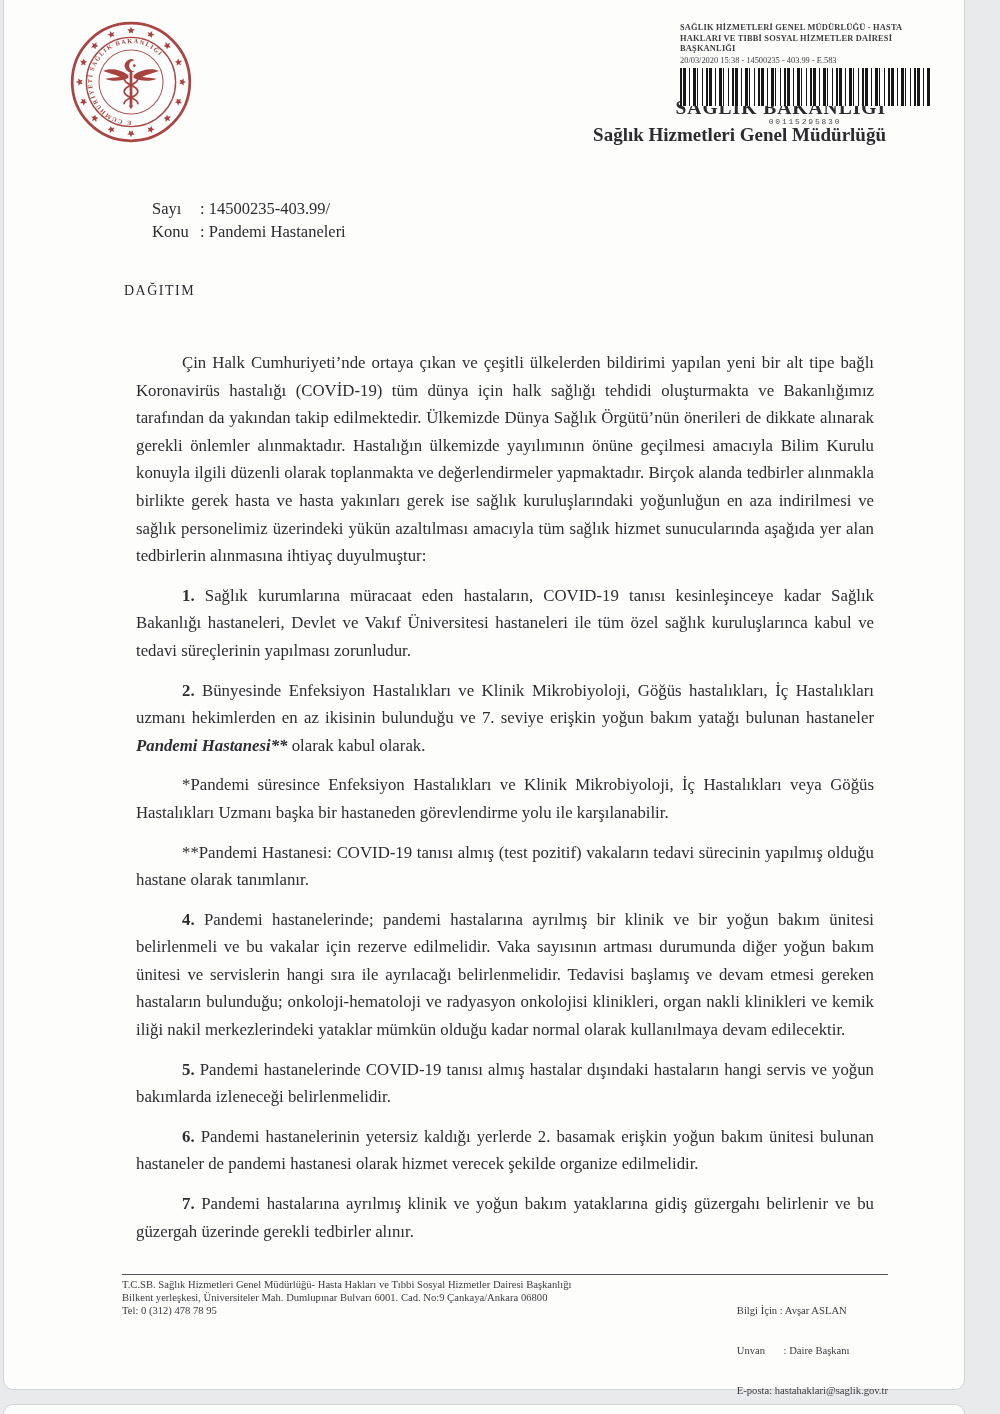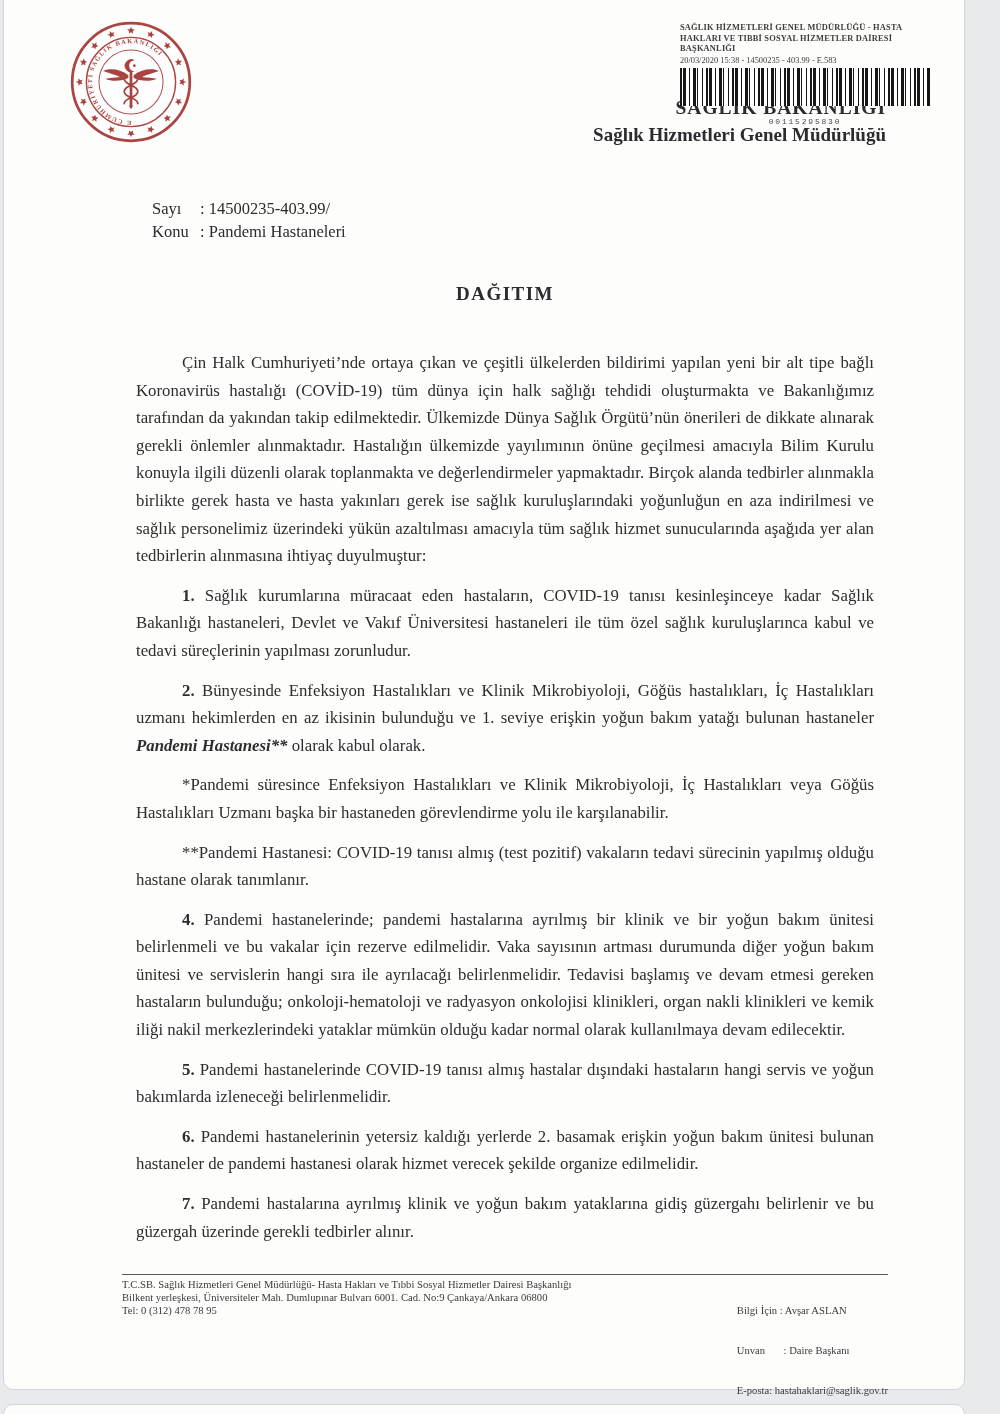--- a/index.html
+++ b/index.html
@@ -37,22 +37,22 @@
   }
   .barcode-num{width:250px;text-align:center;font-size:8px;letter-spacing:1.8px;color:#4a4a4f;margin-top:11px;font-family:"Liberation Mono","DejaVu Sans Mono",monospace;}
 
   
   .meta{position:absolute;left:132px;top:204px;font-size:16.5px;line-height:23px;margin-left:16px;}
   .meta-row{display:flex;}
   .meta-label{width:48px;}
   .meta-value{}
 
   
-  .dagitim{position:absolute;left:120px;top:290px;width:762px;text-align:center;
-           font-size:19px;font-weight:bold;letter-spacing:1.5px;}
+  .dagitim{position:absolute;left:120px;top:290px;width:762px;text-align:left;
+           font-size:14px;font-weight:normal;letter-spacing:1.5px;}
 
   
   .body-text{position:absolute;left:120px;top:344px;width:762px;
              font-size:16.8px;line-height:27.6px;text-align:justify;color:#2d2d32;}
   .para{margin:12px;text-indent:46px;}
   .para b{font-weight:bold;}
   .para .bi{font-weight:bold;font-style:italic;}
 
   
   .footer{position:absolute;left:118px;top:1281px;width:766px;
@@ -138,21 +138,21 @@
       <span class="meta-label">Konu</span>
       <span class="meta-value">:  Pandemi Hastaneleri</span>
     </div>
   </div>
 
   <div class="dagitim">DAĞITIM</div>
 
   <div class="body-text">
     <p class="para"><b></b><span>Çin Halk Cumhuriyeti’nde ortaya çıkan ve çeşitli ülkelerden bildirimi yapılan yeni bir alt tipe bağlı Koronavirüs hastalığı (COVİD-19) tüm dünya için halk sağlığı tehdidi oluşturmakta ve Bakanlığımız tarafından da yakından takip edilmektedir. Ülkemizde Dünya Sağlık Örgütü’nün önerileri de dikkate alınarak gerekli önlemler alınmaktadır. Hastalığın ülkemizde yayılımının önüne geçilmesi amacıyla Bilim Kurulu konuyla ilgili düzenli olarak toplanmakta ve değerlendirmeler yapmaktadır. Birçok alanda tedbirler alınmakla birlikte gerek hasta ve hasta yakınları gerek ise sağlık kuruluşlarındaki yoğunluğun en aza indirilmesi ve sağlık personelimiz üzerindeki yükün azaltılması amacıyla tüm sağlık hizmet sunucularında aşağıda yer alan tedbirlerin alınmasına ihtiyaç duyulmuştur:</span><span class="bi"></span><span></span></p>
     <p class="para"><b>1.</b><span> Sağlık kurumlarına müracaat eden hastaların, COVID-19 tanısı kesinleşinceye kadar Sağlık Bakanlığı hastaneleri, Devlet ve Vakıf Üniversitesi hastaneleri ile tüm özel sağlık kuruluşlarınca kabul ve tedavi süreçlerinin yapılması zorunludur.</span><span class="bi"></span><span></span></p>
-    <p class="para"><b>2.</b><span> Bünyesinde Enfeksiyon Hastalıkları ve Klinik Mikrobiyoloji, Göğüs hastalıkları, İç Hastalıkları uzmanı hekimlerden en az ikisinin bulunduğu ve 1. seviye erişkin yoğun bakım yatağı bulunan hastaneler </span><span class="bi">Pandemi Hastanesi**</span><span> olarak kabul olarak.</span></p>
+    <p class="para"><b>2.</b><span> Bünyesinde Enfeksiyon Hastalıkları ve Klinik Mikrobiyoloji, Göğüs hastalıkları, İç Hastalıkları uzmanı hekimlerden en az ikisinin bulunduğu ve 7. seviye erişkin yoğun bakım yatağı bulunan hastaneler </span><span class="bi">Pandemi Hastanesi**</span><span> olarak kabul olarak.</span></p>
     <p class="para"><b></b><span>*Pandemi süresince Enfeksiyon Hastalıkları ve Klinik Mikrobiyoloji, İç Hastalıkları veya Göğüs Hastalıkları Uzmanı başka bir hastaneden görevlendirme yolu ile karşılanabilir.</span><span class="bi"></span><span></span></p>
     <p class="para"><b></b><span>**Pandemi Hastanesi: COVID-19 tanısı almış (test pozitif) vakaların tedavi sürecinin yapılmış olduğu hastane olarak tanımlanır.</span><span class="bi"></span><span></span></p>
     <p class="para"><b>4.</b><span> Pandemi hastanelerinde; pandemi hastalarına ayrılmış bir klinik ve bir yoğun bakım ünitesi belirlenmeli ve bu vakalar için rezerve edilmelidir. Vaka sayısının artması durumunda diğer yoğun bakım ünitesi ve servislerin hangi sıra ile ayrılacağı belirlenmelidir. Tedavisi başlamış ve devam etmesi gereken hastaların bulunduğu; onkoloji-hematoloji ve radyasyon onkolojisi klinikleri, organ nakli klinikleri ve kemik iliği nakil merkezlerindeki yataklar mümkün olduğu kadar normal olarak kullanılmaya devam edilecektir.</span><span class="bi"></span><span></span></p>
     <p class="para"><b>5.</b><span> Pandemi hastanelerinde COVID-19 tanısı almış hastalar dışındaki hastaların hangi servis ve yoğun bakımlarda izleneceği belirlenmelidir.</span><span class="bi"></span><span></span></p>
     <p class="para"><b>6.</b><span> Pandemi hastanelerinin yetersiz kaldığı yerlerde 2. basamak erişkin yoğun bakım ünitesi bulunan hastaneler de pandemi hastanesi olarak hizmet verecek şekilde organize edilmelidir.</span><span class="bi"></span><span></span></p>
     <p class="para"><b>7.</b><span> Pandemi hastalarına ayrılmış klinik ve yoğun bakım yataklarına gidiş güzergahı belirlenir ve bu güzergah üzerinde gerekli tedbirler alınır.</span><span class="bi"></span><span></span></p>
   </div>
 
   <div class="footer">
     <div class="f-row">

